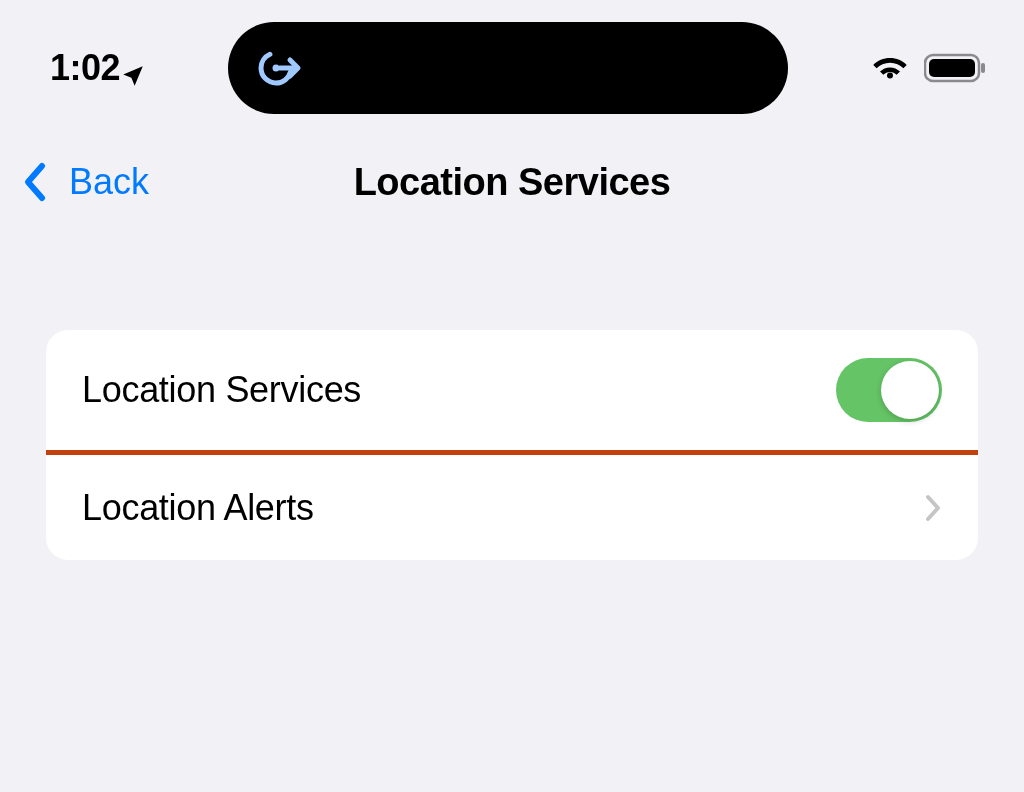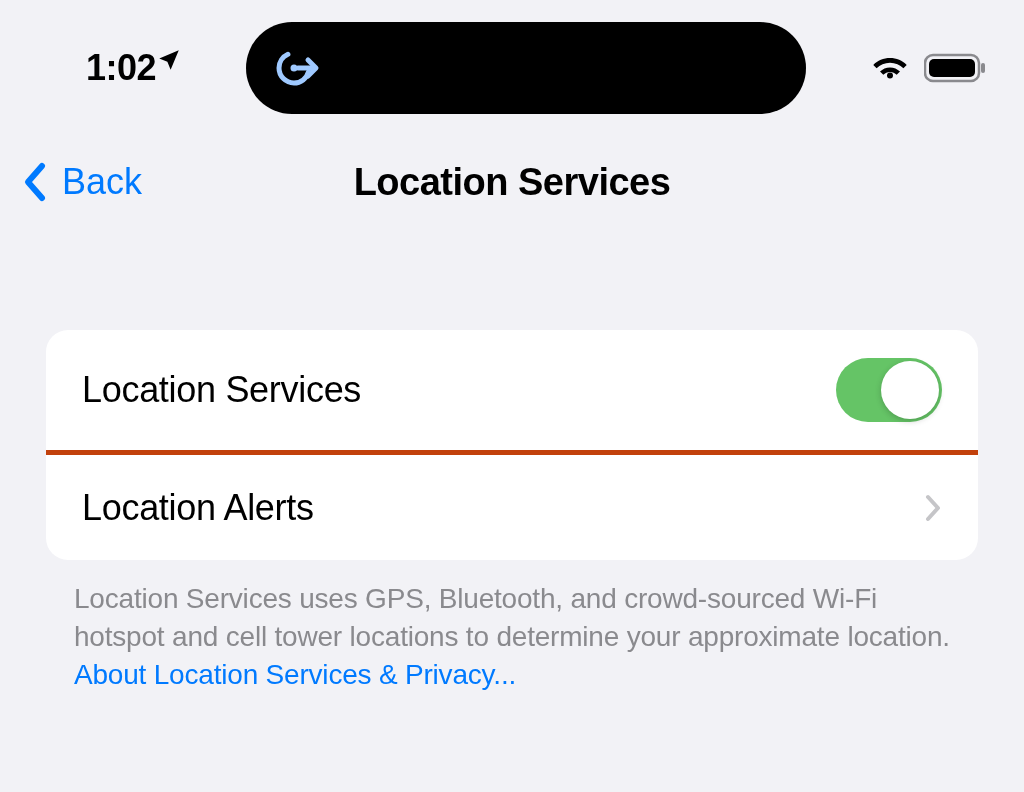--- a/index.html
+++ b/index.html
@@ -12,22 +12,21 @@
     }
     .status-bar {
       display: flex;
       align-items: center;
       justify-content: space-between;
       padding: 26px 36px 20px 50px;
       height: 130px;
     }
     .status-left {
       display: flex;
-      align-items: flex-start;
-      margin-left: 36px;
+      align-items: flex-end;
     }
     .status-time {
       font-size: 36px;
       font-weight: 700;
       color: #000;
       letter-spacing: -0.5px;
     }
     .location-arrow-icon svg { display: block; }
     .dynamic-island {
       background: #000;
@@ -47,21 +46,21 @@
     .wifi-icon svg, .battery-icon svg { display: block; }
     .nav-bar {
       display: flex;
       align-items: center;
       padding: 30px 20px 40px 20px;
       position: relative;
     }
     .back-button {
       display: flex;
       align-items: center;
-      gap: 12px;
+      gap: 19px;
       color: #007aff;
       font-size: 36px;
       font-weight: 400;
       cursor: pointer;
     }
     .back-button svg { display: block; }
     .nav-title {
       position: absolute;
       left: 50%;
       transform: translateX(-50%);
@@ -187,16 +186,13 @@
     </div>
     <div class="settings-row">
       <span class="row-label">Location Alerts</span>
       <span class="chevron-right">
         <svg width="18" height="30" viewBox="0 0 18 30">
             <path fill="none" stroke="#c5c5c8" stroke-width="4" stroke-linecap="round" stroke-linejoin="round" d="M4 4l10 11L4 26"></path>
           </svg>
       </span>
     </div>
   </div>
-  <div class="footer-text">
-    <span>Location Services uses GPS, Bluetooth, and crowd-sourced Wi-Fi hotspot and cell tower locations to determine your approximate location. </span><a>About Location Services &amp; Privacy...</a>
-  </div>
 </div>
 
 </body></html>

